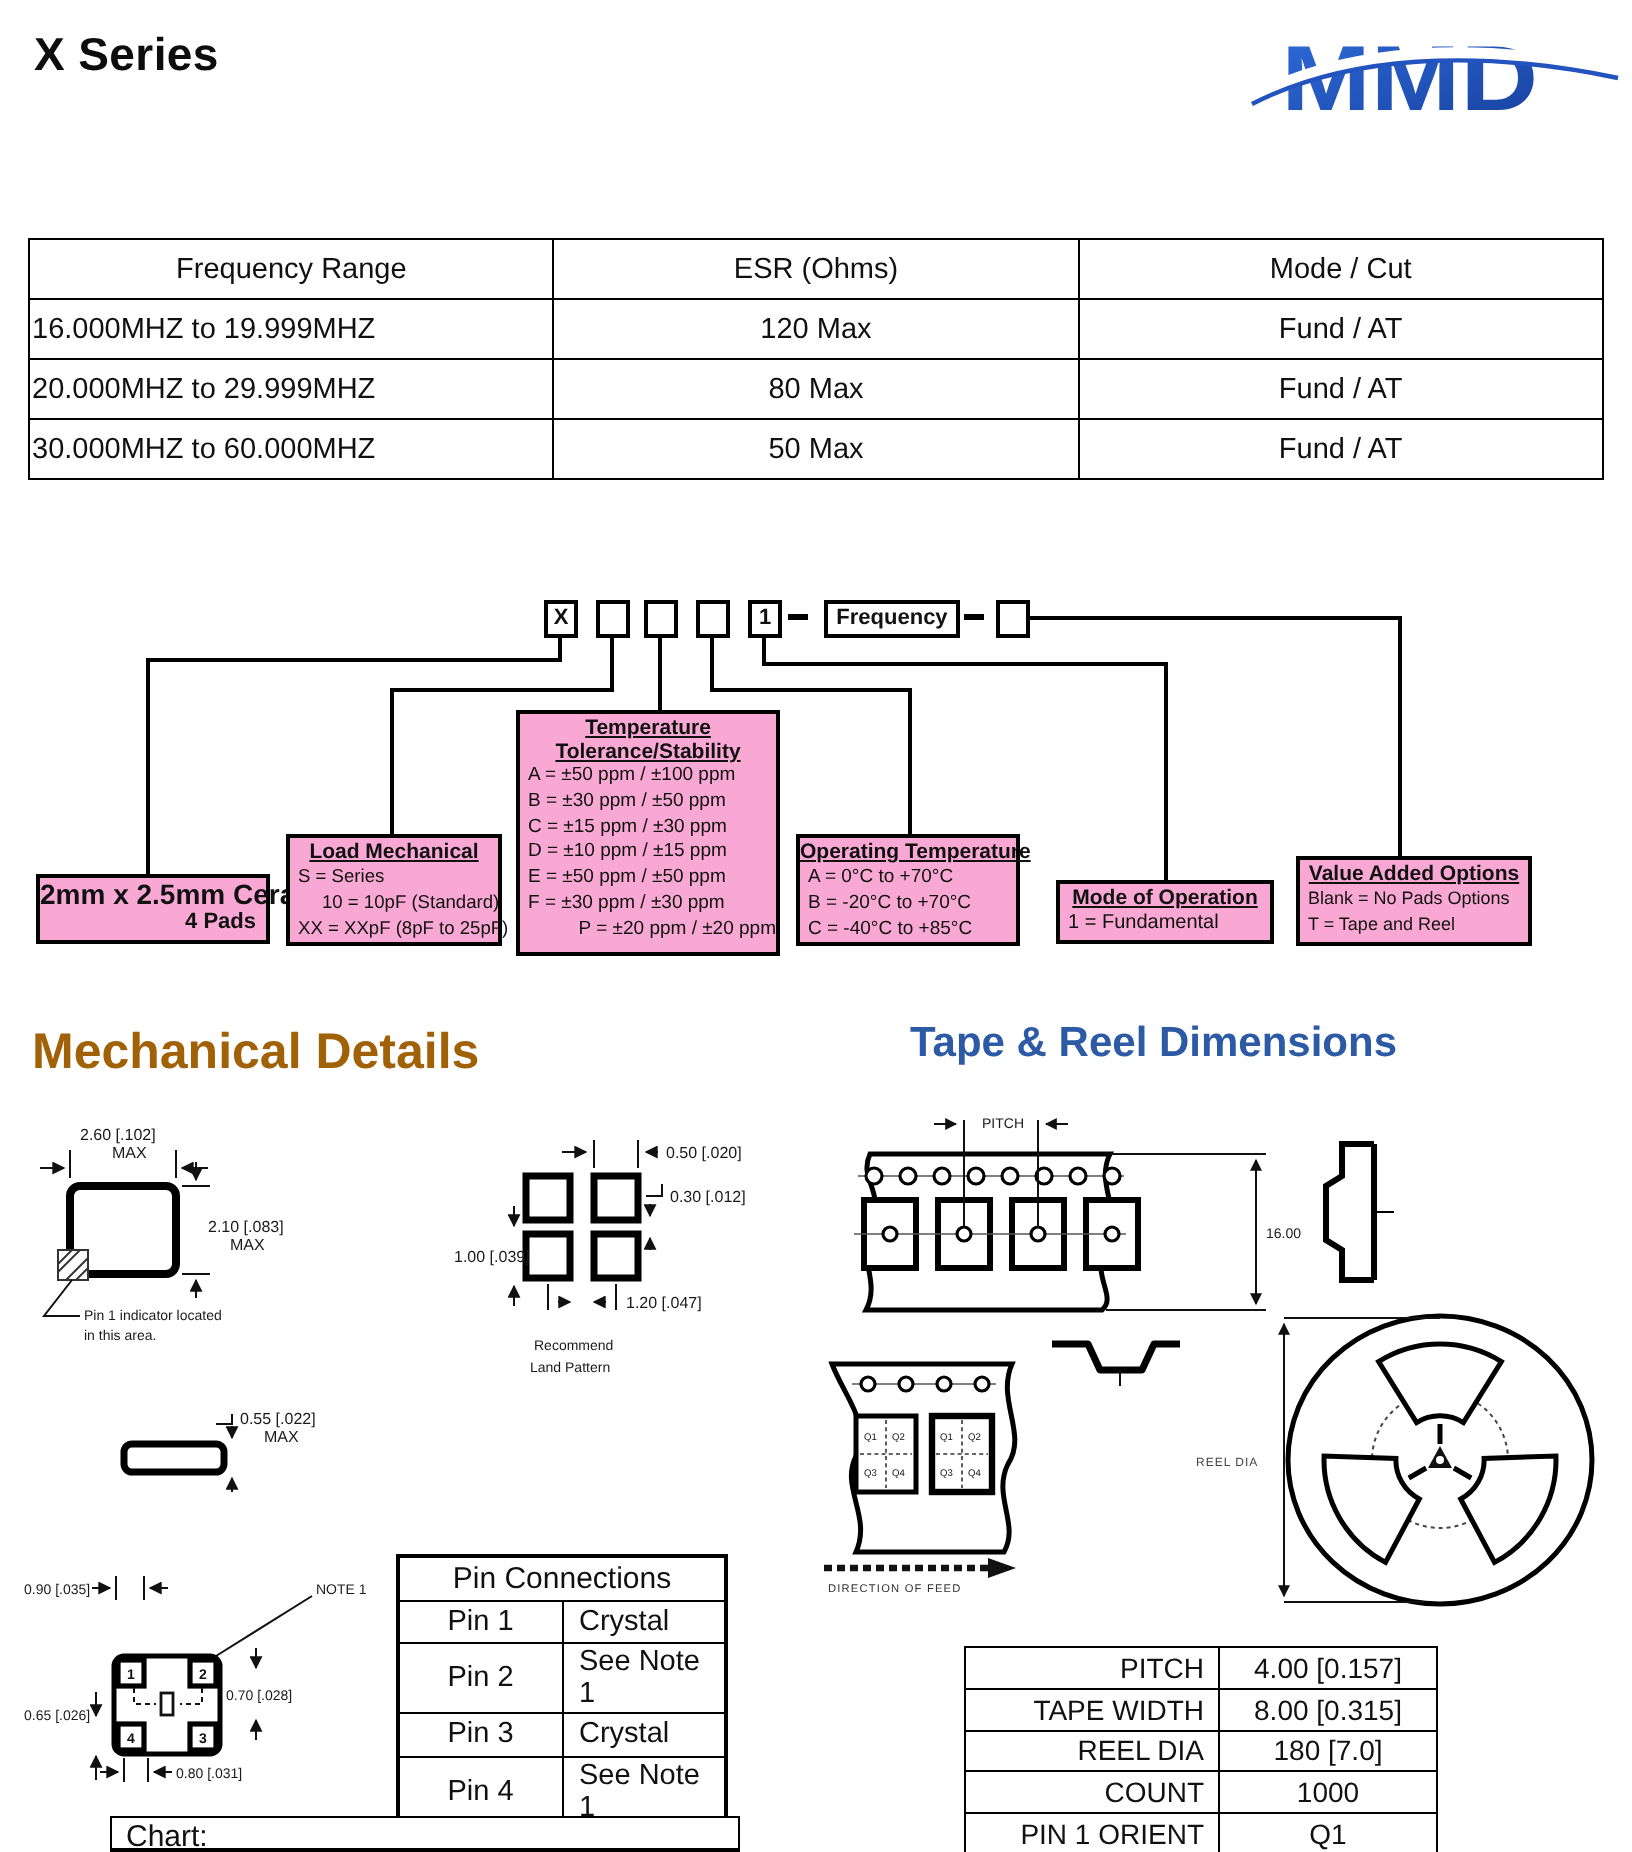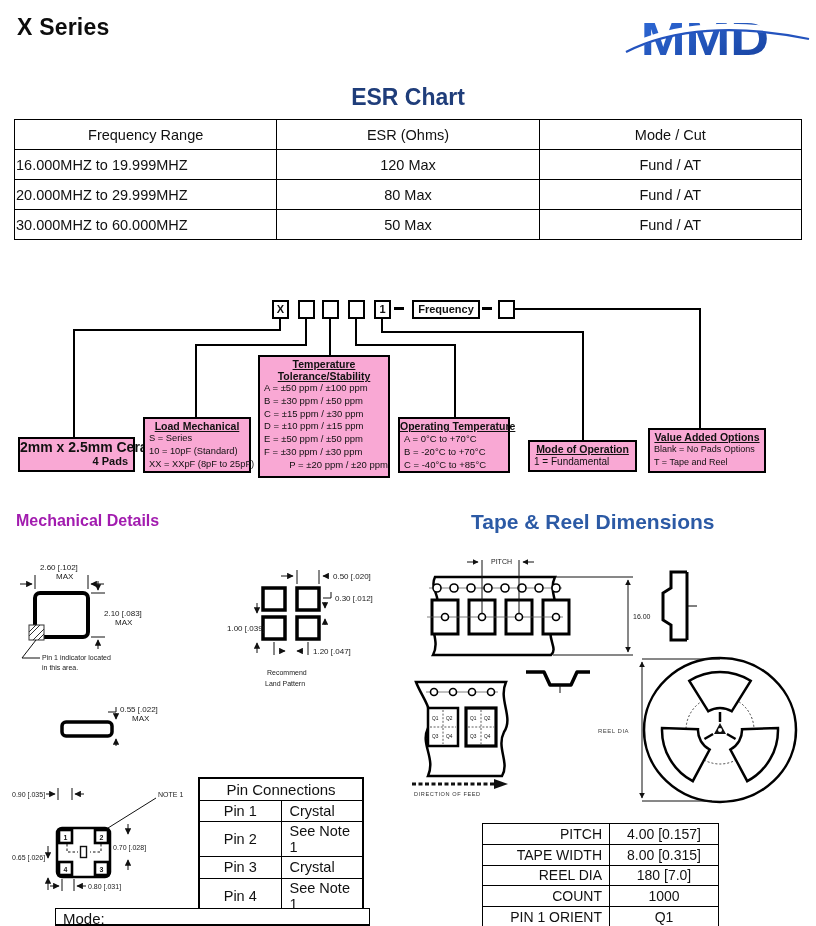--- a/index.html
+++ b/index.html
@@ -1,21 +1,21 @@
 <!DOCTYPE html>
 <html><head>
 <meta charset="utf-8">
 <style>
   html,body{margin:0;padding:0;background:#fff;}
   #page{position:relative;width:816px;height:926px;background:#fff;overflow:hidden;
         font-family:"Liberation Sans",sans-serif;color:#111;}
   .abs{position:absolute;}
   .doc-title{font-size:23px;font-weight:bold;color:#0d0d0d;letter-spacing:0.2px;}
   .sec-hdg{font-size:23px;font-weight:bold;color:#1f3d7a;text-align:center;width:100%;}
-  .sub-hdg{font-size:16px;font-weight:bold;color:#a21caf;}
+  .sub-hdg{font-size:25px;font-weight:bold;color:#a16207;}
   .tape-hdg{font-size:21px;font-weight:bold;color:#2c5aa5;}
   table{border-collapse:collapse;table-layout:fixed;background:#fff;}
   .esr-tbl{width:788px;font-size:14.5px;}
   .esr-tbl td,.esr-tbl th{border:1.6px solid #000;height:27px;font-weight:normal;}
   .esr-tbl th{text-align:center;}
   .esr-tbl td.c{text-align:center;}
   .esr-tbl td.l{text-align:left;}
   .pin-tbl{width:166px;font-size:14.5px;border:2.5px solid #000;}
   .pin-tbl td,.pin-tbl th{border:1.6px solid #000;height:18.5px;font-weight:normal;}
   .pin-tbl th{font-size:15px;text-align:center;}
@@ -48,21 +48,20 @@
       <linearGradient id="lg" x1="0" y1="0" x2="1" y2="1">
         <stop offset="0" stop-color="#2f6ad8"></stop>
           <stop offset="1" stop-color="#17419e"></stop>
       </linearGradient>
     </defs>
     <text x="14" y="47" font-family="Liberation Sans, sans-serif" font-size="48" font-weight="bold" fill="url(#lg)" transform="scale(1.12,0.96)">MMD</text>
     <path d="M2,39 C48,15 112,11 183,26" stroke="#fff" stroke-width="7" fill="none"></path>
     <path d="M1,42 C48,18 112,14 184,29" stroke="#2353be" stroke-width="2.2" fill="none"></path>
   </svg>
 
-  <div class="abs sec-hdg" style="left:0;top:84px;">ESR Chart</div>
   <table class="abs esr-tbl" style="left:14px;top:119px;">
     <tbody>
         <tr>
       <th>Frequency Range</th>
       <th>ESR (Ohms)</th>
       <th>Mode / Cut</th>
     </tr>
     <tr>
       <td class="l">16.000MHZ to 19.999MHZ</td>
       <td class="c">120 Max</td>
@@ -104,21 +103,21 @@
   <div class="pnbox" style="left:498px;"></div>
 
   <div class="descbox" style="left:18px;top:437px;width:108px;height:30px;text-align:right;padding:1px 5px 0 0;">
     <div style="font-size:14px;font-weight:bold;line-height:14px;">2mm x 2.5mm Ceramic</div>
     <div style="font-size:11px;font-weight:bold;line-height:14px;">4 Pads</div>
   </div>
 
   <div class="descbox" style="left:143px;top:417px;width:104px;height:52px;">
     <div class="ttl">Load Mechanical</div>
     <div class="ln" style="font-size:9.3px;">S = Series</div>
-    <div class="ln" style="font-size:9.3px;">10 = 10pF (Standard)</div>
+    <div class="ln" style="font-size:9.3px;margin-left:12px;">10 = 10pF (Standard)</div>
     <div class="ln" style="font-size:9.3px;">XX = XXpF (8pF to 25pF)</div>
   </div>
 
   <div class="descbox" style="left:258px;top:355px;width:128px;height:119px;border-width:2.5px;">
     <div class="ttl">Temperature</div>
     <div class="ttl" style="margin-top:0;">Tolerance/Stability</div>
     <div class="ln" style="line-height:12.8px;">A = ±50 ppm / ±100 ppm</div>
     <div class="ln" style="line-height:12.8px;">B = ±30 ppm / ±50 ppm</div>
     <div class="ln" style="line-height:12.8px;">C = ±15 ppm / ±30 ppm</div>
     <div class="ln" style="line-height:12.8px;">D = ±10 ppm / ±15 ppm</div>
@@ -139,21 +138,21 @@
     <div class="ln" style="font-size:10px;">1 = Fundamental</div>
   </div>
 
   <div class="descbox" style="left:648px;top:428px;width:114px;height:41px;border-width:2.5px;">
     <div class="ttl">Value Added Options</div>
     <div class="ln" style="font-size:9px;">Blank = No Pads Options</div>
     <div class="ln" style="font-size:9px;">T = Tape and Reel</div>
   </div>
 
   <div class="abs sub-hdg" style="left:16px;top:512px;">Mechanical Details</div>
-  <div class="abs tape-hdg" style="left:455px;top:510px;margin-left:16px;">Tape &amp; Reel Dimensions</div>
+  <div class="abs tape-hdg" style="left:455px;top:510px;">Tape &amp; Reel Dimensions</div>
 
   <svg class="abs" style="left:12px;top:558px;" width="200" height="135" viewBox="0 0 200 135">
     <defs>
         <marker id="m1" viewBox="0 0 10 10" refX="9" refY="5" markerWidth="6.5" markerHeight="6.5" orient="auto-start-reverse">
           <path d="M0,0L10,5L0,10z" fill="#111"></path>
         </marker>
       </defs>
     <text class="dim" x="28" y="12">2.60 [.102]</text>
     <text class="dim" x="44" y="21">MAX</text>
     <g stroke="#111" stroke-width="1">
@@ -312,21 +311,21 @@
       <td class="l">Crystal</td>
         </tr>
     <tr>
       <td class="c">Pin 4</td>
       <td class="l">See Note 1</td>
         </tr>
   </tbody>
     </table>
 
   <div class="abs notes-box" style="left:55px;top:908px;width:313px;height:40px;">
-    <div class="notes-hdr">Mode:</div>
+    <div class="notes-hdr">Chart:</div>
   </div>
 
   <svg class="abs" style="left:405px;top:548px;" width="300" height="118" viewBox="0 0 300 118">
     <defs>
         <marker id="m5" viewBox="0 0 10 10" refX="9" refY="5" markerWidth="6" markerHeight="6" orient="auto-start-reverse">
           <path d="M0,0L10,5L0,10z" fill="#111"></path>
         </marker>
       </defs>
     <path d="M30,29 H150 C142,45 158,60 148,75 C140,90 154,100 146,107 H28 C36,92 22,78 30,62 C38,48 24,42 30,29 Z" fill="#fff" stroke="#000" stroke-width="2.5"></path>
     <line x1="24" y1="40" x2="157" y2="40" stroke="#555" stroke-width="0.75"></line>

